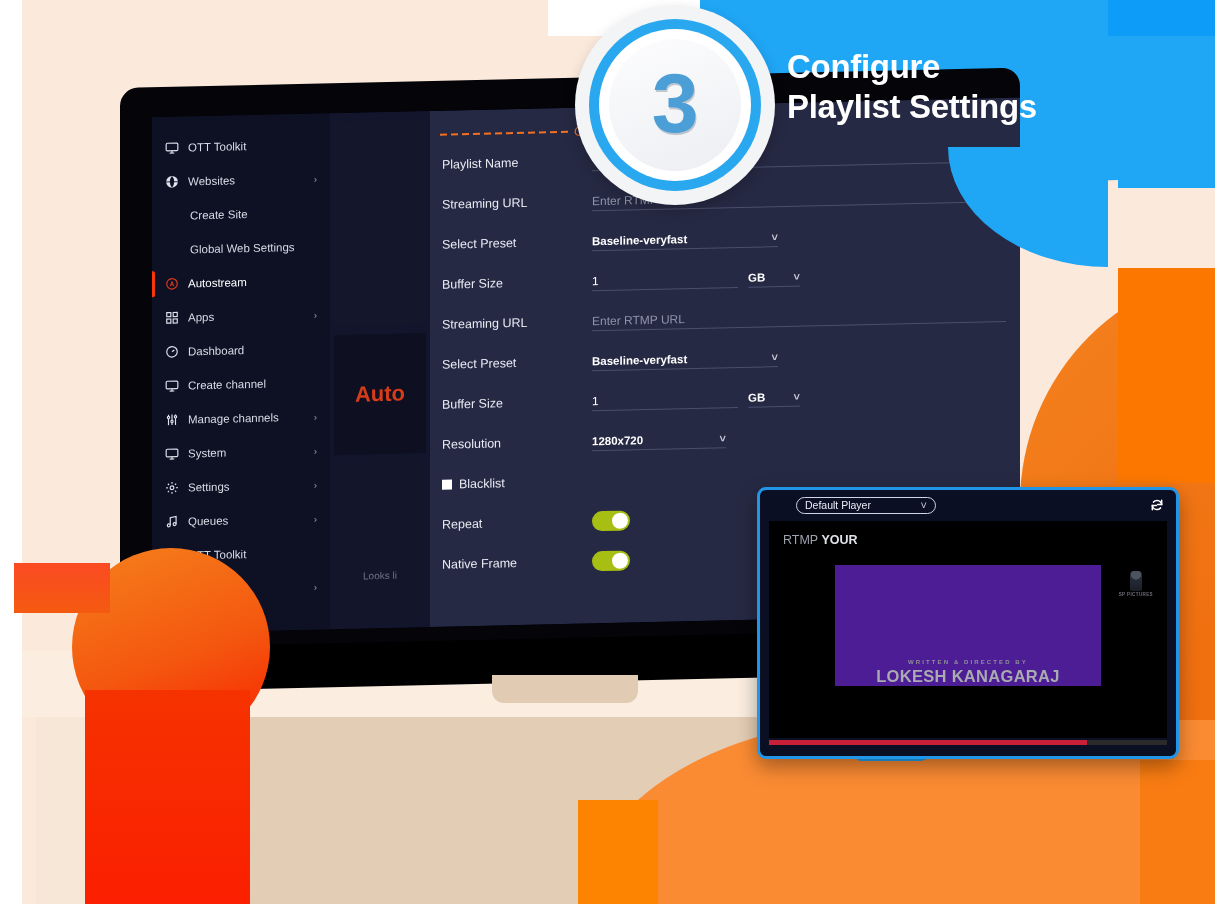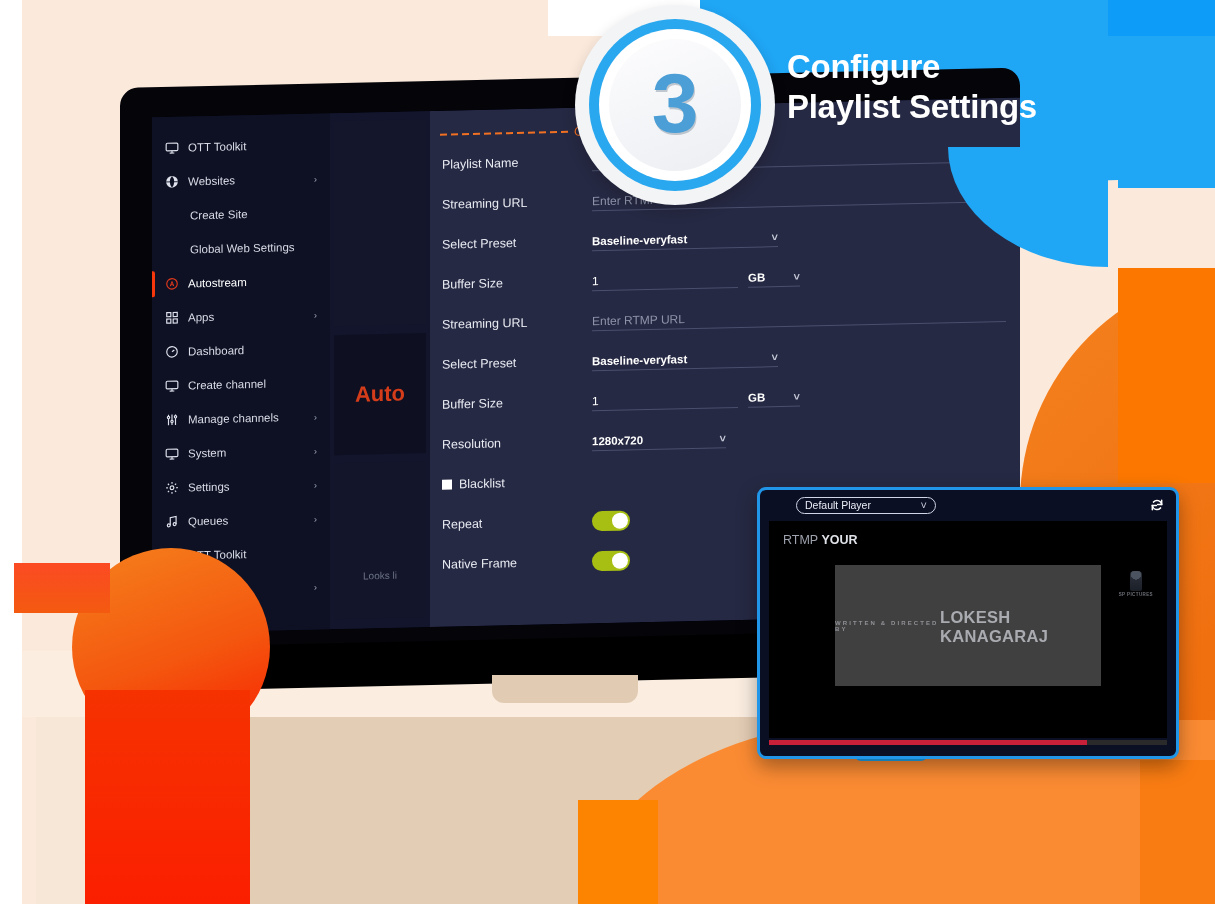--- a/index.html
+++ b/index.html
@@ -228,21 +228,21 @@
   .refresh { margin-left:auto; color:#fff; width:14px; height:14px; }
   .refresh svg { width:14px; height:14px; display:block; }
   .video {
     position:absolute; left:9px; top:31px; right:9px; bottom:18px;
     background:#000; overflow:hidden;
   }
   .your-logo { position:absolute; left:14px; top:12px; color:#9ea2ad; font-size:12.5px; }
   .your-logo b { color:#dfe2e8; }
   .video-frame {
     position:absolute; left:66px; top:44px; right:66px; bottom:52px;
-    background:#404040; display:flex; flex-direction:row; align-items:center; justify-content:flex-end;
+    background:#4c1d95; display:flex; flex-direction:column; align-items:center; justify-content:flex-end;
   }
   .cred-small { color:#8f9196; font-size:6px; letter-spacing:2.1px; font-weight:bold; }
   .cred-big { color:#a9abb0; font-size:16.5px; font-weight:bold; letter-spacing:.3px; margin-top:2px; }
   .corner-logo { position:absolute; right:14px; top:50px; text-align:center; }
   .corner-logo .fig {
     width:12px; height:20px; margin:0 auto;
     background: radial-gradient(circle at 50% 18%, #4b5260 0 28%, transparent 29%), linear-gradient(#2c313c,#1b1f28);
     border-radius: 4px 4px 2px 2px;
   }
   .corner-logo .txt { color:#6d7078; font-size:4.5px; letter-spacing:.4px; font-weight:bold; margin-top:1px;}

